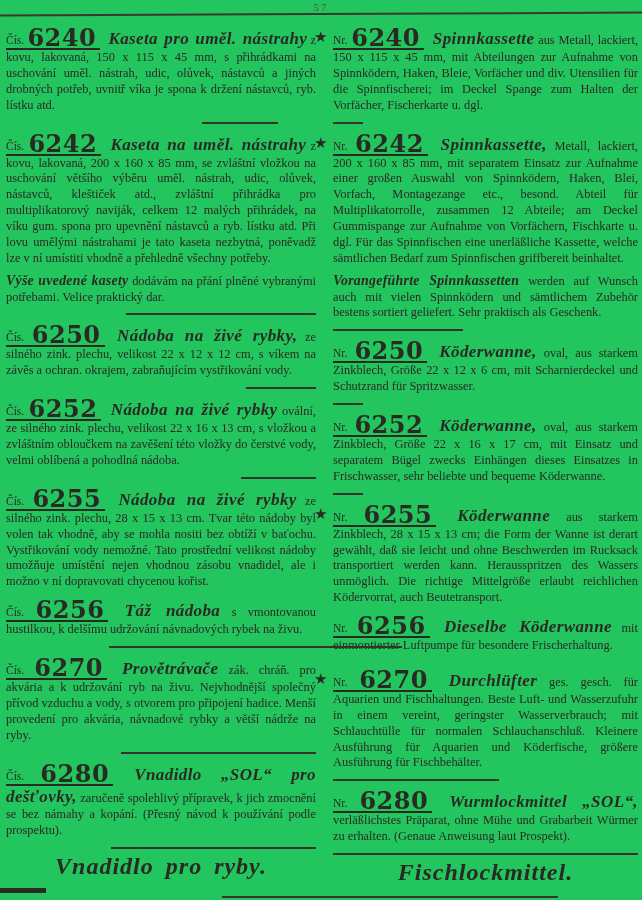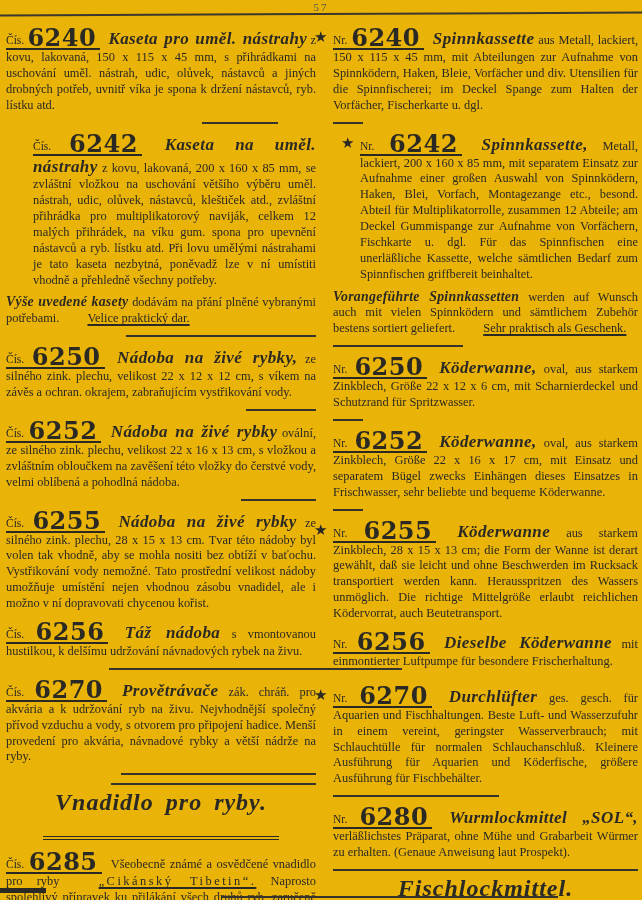--- a/index.html
+++ b/index.html
@@ -1,42 +1,42 @@
 <!DOCTYPE html>
 <html lang="cs"><head>
 <meta charset="utf-8">
 <style>
   html,body{margin:0;padding:0;background:#d8d5ca;}
   .page{
     width:642px;height:900px;position:relative;overflow:hidden;
     background:linear-gradient(100deg,#ecead e0 0%,#efede3 45%,#e9e7db 100%);
-    background-color:#eab308;
+    background-color:#22c55e;
     color:#2b2923;
     font-family:"Liberation Serif","DejaVu Serif",serif;
   }
   .pagenum{position:absolute;top:1px;left:0;right:0;text-align:center;
     font-size:11px;color:#56544b;letter-spacing:2px;}
   .toprule{position:absolute;top:13px;left:0;width:100%;height:2px;
     background:#3a382f;transform:rotate(-0.25deg);}
   .columns{position:absolute;top:26px;left:6px;right:4px;display:flex;gap:17px;}
   .col-left{flex:0 0 310px;width:310px;}
   .col-right{flex:1;min-width:0;}
   .para{margin:0 0 8px;font-size:12.4px;line-height:1.28;text-align:justify;
     position:relative;}
-  .para.tight{margin-bottom:5px;margin-left:27px;}
+  .para.tight{margin-bottom:5px;}
   .cat{white-space:nowrap;border-bottom:2px solid #2b2923;padding:0 4px 1px 0;
     margin-right:5px;}
   .pre{font-size:11.5px;}
   .num{font-size:24px;font-weight:bold;letter-spacing:.5px;line-height:1;
     font-family:"DejaVu Serif",serif;vertical-align:-2px;}
   .title{font-weight:bold;font-style:italic;font-size:17px;
     letter-spacing:.4px;word-spacing:1.5px;}
   .xlead{font-weight:bold;font-style:italic;font-size:13.8px;letter-spacing:.3px;}
-  .u{text-decoration:underline;text-underline-offset:2px;
-    text-decoration-thickness:1.5px;margin-left:25px;}
+  .u{text-underline-offset:2px;
+    text-decoration-thickness:1.5px;}
   .spaced{letter-spacing:2.5px;}
   .star{position:absolute;left:-19px;top:2px;font-size:15px;color:#2b2923;
     font-family:"DejaVu Sans",sans-serif;}
   .rule{height:2px;background:#35332b;margin:2px 0 8px;}
   .rule.r{margin-left:auto;}
   .w76{width:76px;margin-right:38px;}
   .w190{width:190px;}
   .w70{width:70px;}
   .w75{width:75px;}
   .w195{width:195px;}
@@ -93,20 +93,23 @@
       <div>
         <p class="para"><span class="cat"><span class="pre">Čís.</span> <span class="num">6256</span></span> <span class="title">Táž nádoba</span> <span>s vmontovanou hustilkou, k delšímu udržování návnadových rybek na živu.</span></p>
       </div>
       <div class="rule cross"></div>
 
       <div>
         <p class="para"><span class="cat"><span class="pre">Čís.</span> <span class="num">6270</span></span> <span class="title">Provětrávače</span> <span>zák. chráň. pro akvária a k udržování ryb na živu. Nejvhodnější společný přívod vzduchu a vody, s otvorem pro připojení hadice. Menší provedení pro akvária, návnadové rybky a větší nádrže na ryby.</span></p>
       </div>
       <div class="rule r w195"></div>
 
+      <div>
+        <p class="para"><span class="cat"><span class="pre">Čís.</span> <span class="num">6280</span></span> <span class="title">Vnadidlo „SOL“ pro dešťovky,</span> <span>zaručeně spolehlivý přípravek, k jich zmocnění se bez námahy a kopání. (Přesný návod k používání podle prospektu).</span></p>
+      </div>
       <div class="rule r w205"></div>
 
       <h2 class="heading">Vnadidlo pro ryby.</h2>
 
       <div>
         <p class="para"><span class="cat"><span class="pre">Čís.</span> <span class="num">6285</span></span> <span>Všeobecně známé a osvědčené vnadidlo pro ryby</span> <span class="spaced u">„Cikánský Tibetin“.</span> <span>Naprosto spolehlivý přípravek ku přilákání všech druhů ryb, zaručeně dobrý a pravý výrobek v orig. balení Dra. V. Timmermana. Návod k používání nachází se v každém balení v příloze.</span></p>
       </div>
     </div>
 
     <div class="col-right">

